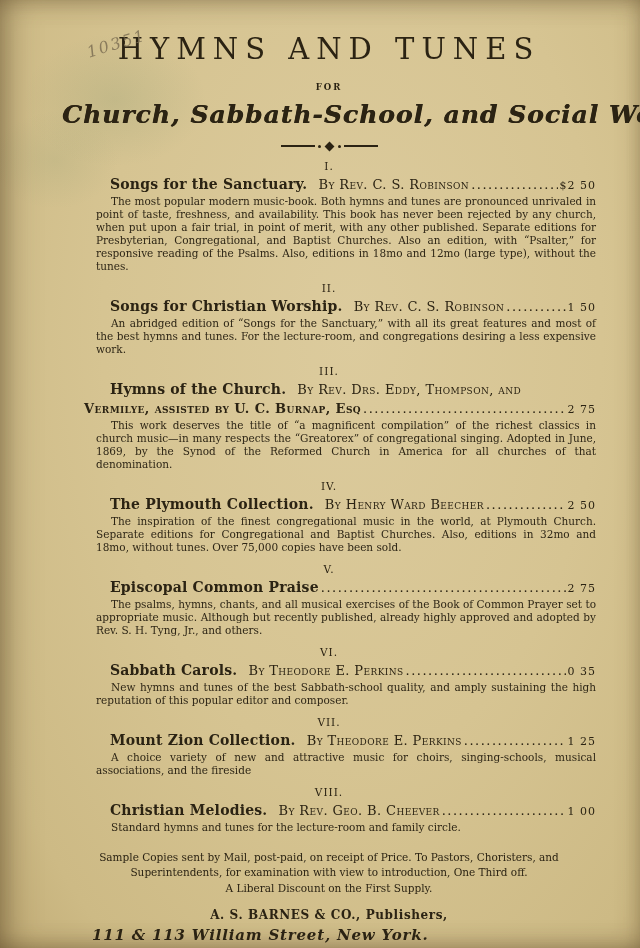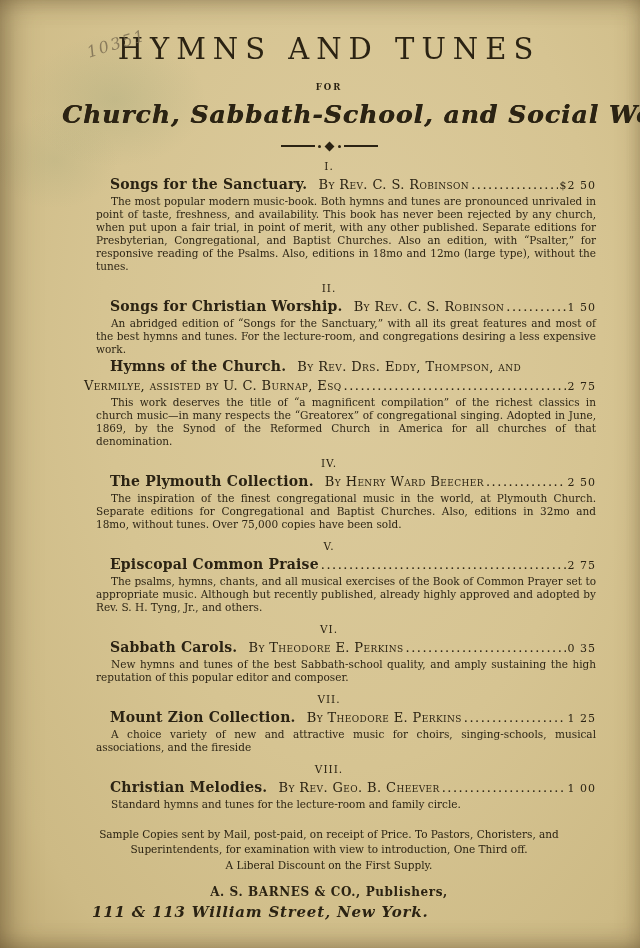--- a/index.html
+++ b/index.html
@@ -57,21 +57,21 @@
   }
   
   .numeral {
     text-align:center; font-size:10.5px; letter-spacing:1px;
     margin:9px 0 2px;
   }
   .head { display:flex; align-items:baseline; }
   .head-main { white-space:nowrap; }
   .title { font-size:14px; font-weight:bold; letter-spacing:0.2px;margin-left:48px; }
   .byline { font-size:13px; font-variant:small-caps; margin-left:6px; letter-spacing:0.4px; }
-  .byline-cont { margin-left:22px; }
+  .byline-cont { margin-left:22px;font-weight:bold; }
   .leader {
     flex:1 1 0; min-width:10px; overflow:hidden;
     white-space:nowrap; font-size:13px; letter-spacing:1.5px;
     margin:0 2px;
   }
   .price { flex:none; font-size:11px; letter-spacing:1px; }
   .desc {
     margin:2px 0 0 34px; padding:0;
     font-size:10.5px; line-height:1.24;
     text-align:justify; text-indent:15px;
@@ -134,20 +134,21 @@
           <span class="title">Songs for Christian Worship.</span>
           <span class="byline">By Rev. C. S. Robinson</span>
         </span>
         <span class="leader">........................................................................................................................</span>
         <span class="price">1 50</span>
       </div>
       <p class="desc">An abridged edition of “Songs for the Sanctuary,” with all its great features and most of the best hymns and tunes.  For the lecture-room, and congregations desiring a less expensive work.</p>
     </article>
 
     <article class="entry">
+      <div class="numeral">III.</div>
       <div class="head">
         <span class="head-main">
           <span class="title">Hymns of the Church.</span>
           <span class="byline">By Rev. Drs. Eddy, Thompson, and</span>
         </span>
       </div>
       <div class="head">
         <span class="head-main">
           <span class="byline byline-cont">Vermilye, assisted by U. C. Burnap, Esq</span>
         </span>

